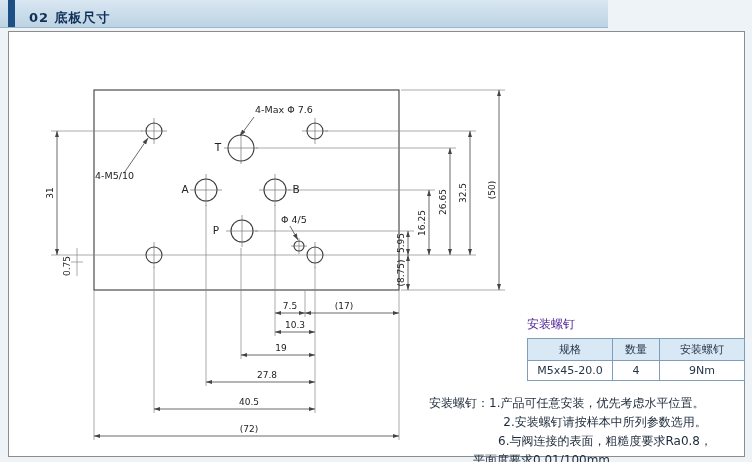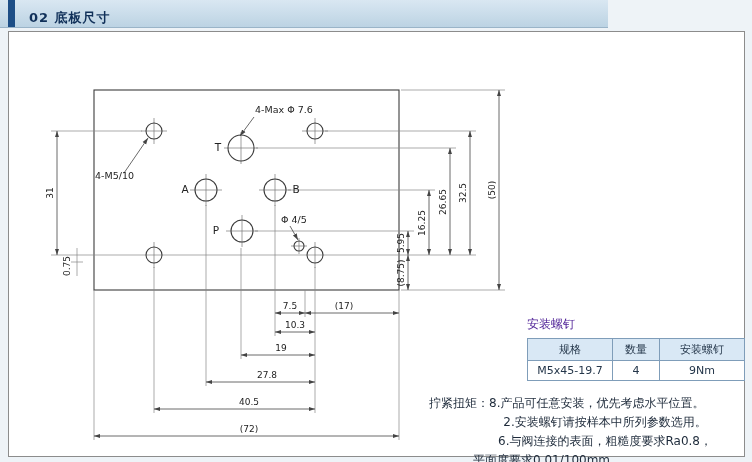--- a/index.html
+++ b/index.html
@@ -175,30 +175,30 @@
   <div class="screw-panel">
     <div class="screw-title">安装螺钉</div>
     <table class="screw">
       <tbody>
           <tr>
         <th>规格</th>
         <th>数量</th>
         <th>安装螺钉</th>
       </tr>
       <tr>
-        <td>M5x45-19.7</td>
+        <td>M5x45-20.0</td>
         <td>4</td>
         <td>9Nm</td>
       </tr>
     </tbody>
       </table>
   </div>
 
   <div class="notes">
     <div>
-      <span>拧紧扭矩：</span><span>8.产品可任意安装，优先考虑水平位置。</span>
+      <span>安装螺钉：</span><span>1.产品可任意安装，优先考虑水平位置。</span>
     </div>
     <div class="cont">2.安装螺钉请按样本中所列参数选用。</div>
     <div class="cont">6.与阀连接的表面，粗糙度要求Ra0.8，</div>
     <div class="cont2">平面度要求0.01/100mm。</div>
   </div>
 
 </div>
 
 </body></html>

